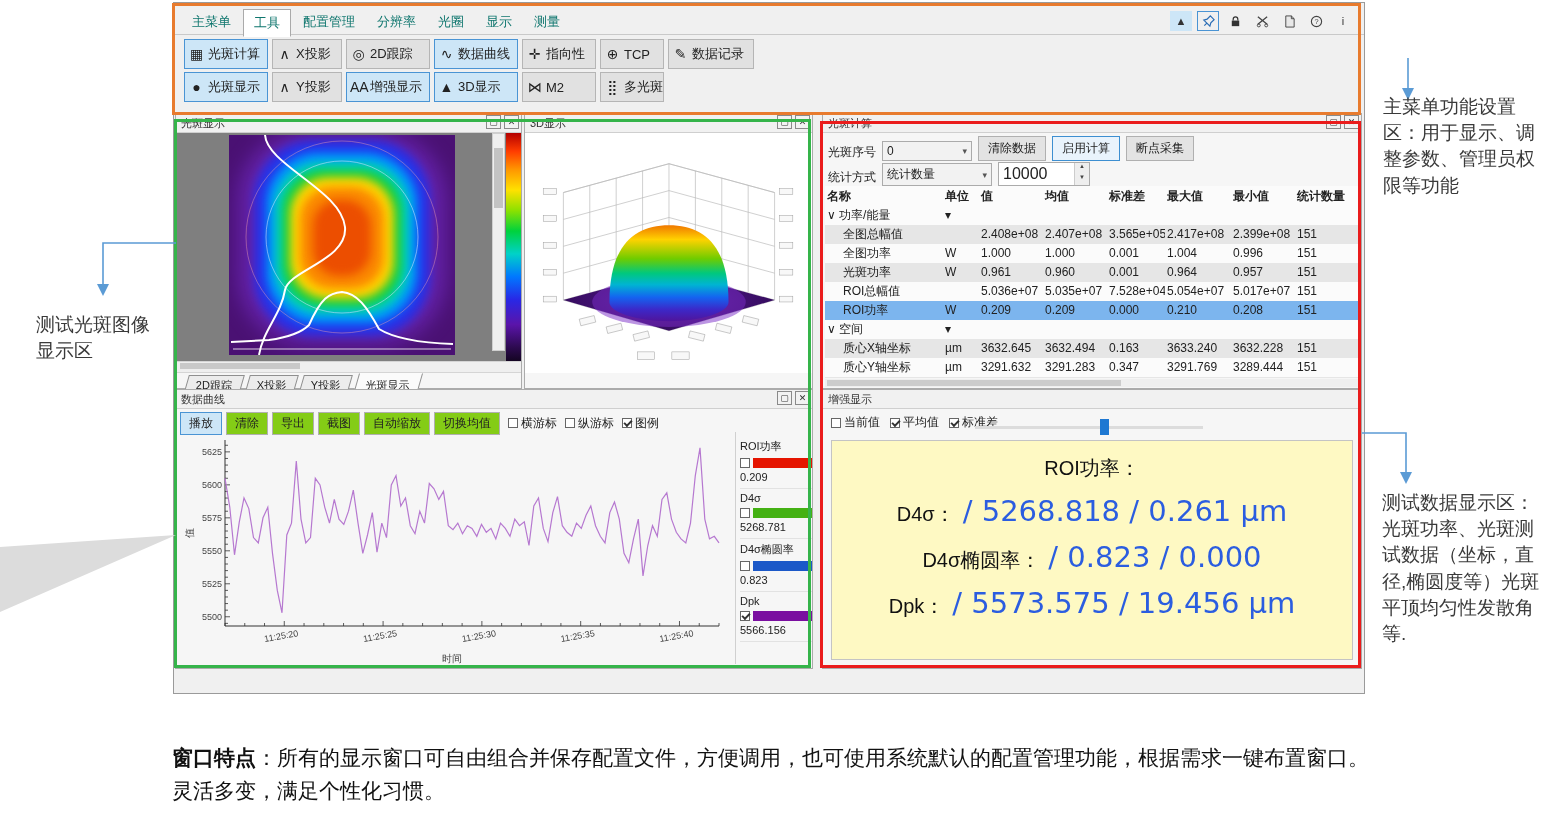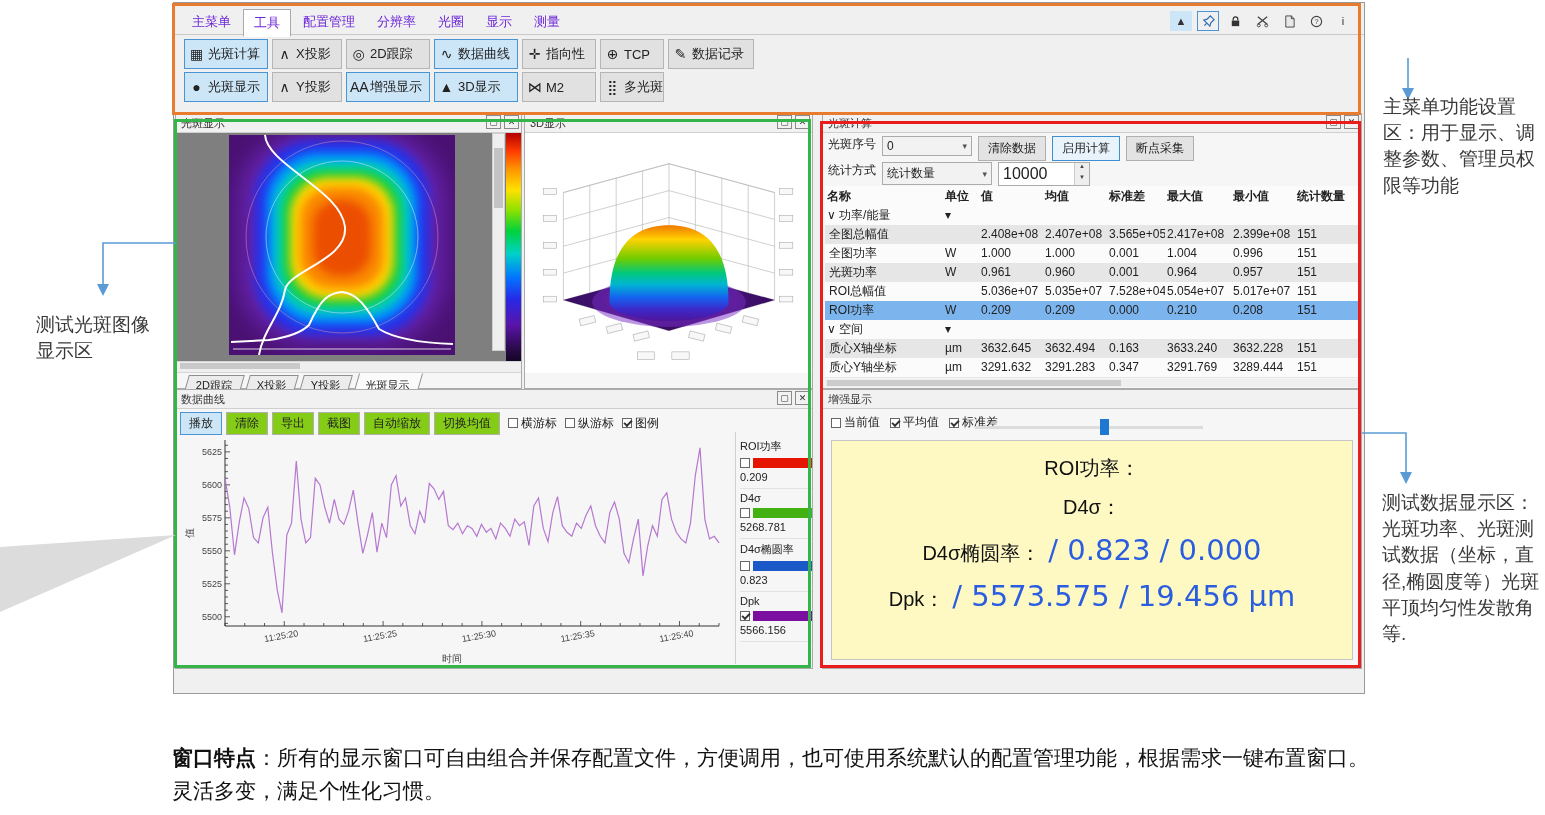--- a/index.html
+++ b/index.html
@@ -5,21 +5,21 @@
   html,body{margin:0;padding:0;}
   body{width:1545px;height:815px;position:relative;background:#ffffff;
        font-family:"Liberation Sans","DejaVu Sans",sans-serif;color:#222;overflow:hidden;}
 
   
   .app{position:absolute;left:173px;top:2px;width:1190px;height:690px;background:#f0f0f0;
        border:1px solid #9a9a9a;z-index:1;}
 
   
   .menubar{position:absolute;left:8px;top:6px;display:flex;gap:2px;font-size:13px;z-index:2;}
-  .menu-item{padding:4px 10px;color:#6d28d9;}
+  .menu-item{padding:4px 10px;color:#0f766e;}
   .menu-item.active{background:#fff;border:1px solid #aaa;border-bottom:1px solid #fff;}
   .menubar-line{position:absolute;left:0;right:0;top:31px;border-top:1px solid #c9c9c9;}
 
   
   .toolbar{position:absolute;left:10px;top:36px;display:grid;grid-template-rows:30px 30px;grid-row-gap:3px;}
   .tb-row{display:grid;grid-template-columns:84px 70px 84px 84px 74px 64px 86px;grid-column-gap:4px;}
   .tb-btn{display:flex;align-items:center;gap:3px;padding:0 3px;background:#e1e1e1;
           border:1px solid #b5b5b5;font-size:13px;height:30px;box-sizing:border-box;white-space:nowrap;overflow:hidden;}
   .tb-btn.active{background:#cde6f7;border-color:#4a94d4;}
   .tb-icon{font-size:14px;width:17px;text-align:center;flex:0 0 17px;color:#222;}
@@ -68,38 +68,38 @@
   .box.on::after{content:"";position:absolute;left:1px;top:1px;width:6px;height:3px;
                  border-left:2px solid #333;border-bottom:2px solid #333;transform:rotate(-45deg);}
   .curve-chart{position:absolute;left:3px;top:44px;}
   .curve-sep{position:absolute;left:559px;top:42px;bottom:4px;border-left:1px solid #d0d0d0;}
   .legend{position:absolute;left:564px;top:46px;width:72px;font-size:11px;}
   .lg-item{padding:3px 0 5px 0;border-bottom:1px solid #e2e2e2;}
   .lg-bar-row{display:flex;align-items:center;gap:3px;margin:4px 0 3px 0;}
   .lg-bar{height:10px;flex:1;}
 
   
-  .calc-ctl{position:absolute;left:5px;display:flex;align-items:flex-start;gap:6px;font-size:12px;white-space:nowrap;}
+  .calc-ctl{position:absolute;left:5px;display:flex;align-items:flex-end;gap:6px;font-size:12px;white-space:nowrap;}
   .combo{border:1px solid #ababab;background:#f2f2f2;padding:2px 4px;display:flex;justify-content:space-between;
          align-items:center;font-size:12px;box-sizing:border-box;}
   .combo .arr{color:#555;font-size:9px;margin-left:6px;}
   .sbtn{font-size:12px;padding:3px 9px;background:#e3e3e3;border:1px solid #b0b0b0;white-space:nowrap;}
   .sbtn.active{background:#e9f3fc;border-color:#3d8fd1;}
   .spin{border:1px solid #ababab;background:#fff;width:92px;display:flex;box-sizing:border-box;}
   .spin .val{flex:1;padding:2px 4px;font-size:16px;}
   .spin .ud{width:14px;display:flex;flex-direction:column;border-left:1px solid #ccc;}
   .spin .ud div{flex:1;font-size:6px;line-height:7px;text-align:center;color:#444;background:#eee;}
   .ctable{position:absolute;left:2px;top:72px;right:2px;bottom:10px;overflow:hidden;font-size:12px;background:#fbfbfb;}
   .trow{display:grid;grid-template-columns:118px 36px 64px 64px 58px 66px 64px 62px;height:19px;line-height:19px;
         white-space:nowrap;}
   .trow div{overflow:hidden;padding:0 2px;}
   .trow.head{font-weight:bold;height:20px;line-height:20px;background:#fbfbfb;}
   .trow.shade{background:#e6e6e6;}
   .trow.sel{background:#7cb5ee;}
-  .trow .indent{padding-left:4px;}
+  .trow .indent{padding-left:18px;}
   .calc-hscroll{position:absolute;left:2px;right:2px;bottom:1px;height:8px;background:#efefef;}
   .calc-hthumb{position:absolute;left:2px;top:1px;width:55%;height:6px;background:#cccccc;}
 
   
   .enh-row{position:absolute;left:8px;top:24px;display:flex;align-items:center;gap:10px;font-size:11px;}
   .enh-slider{position:absolute;left:152px;top:36px;width:228px;height:3px;background:#dcdcdc;}
   .enh-handle{position:absolute;left:125px;top:-7px;width:9px;height:16px;background:#1e78d2;}
   .enh-box{position:absolute;left:8px;top:50px;right:8px;bottom:8px;background:#fef9c3;border:1px solid #c4c4c4;
            display:flex;flex-direction:column;justify-content:flex-start;gap:12px;padding-top:14px;}
   .enh-line{display:flex;justify-content:center;align-items:baseline;gap:8px;}
@@ -658,20 +658,21 @@
       </div>
     <div class="enh-slider">
         <div class="enh-handle"></div>
       </div>
     <div class="enh-box" id="enh-readouts">
         <div class="enh-line">
           <span class="enh-label">ROI功率：</span>
         </div>
         <div class="enh-line">
           <span class="enh-label">D4σ：</span>
+          <span class="enh-value">/ 5268.818 / 0.261 µm</span>
         </div>
         <div class="enh-line">
           <span class="enh-label">D4σ椭圆率：</span>
           <span class="enh-value">/ 0.823 / 0.000</span>
         </div>
         <div class="enh-line">
           <span class="enh-label">Dpk：</span>
           <span class="enh-value">/ 5573.575 / 19.456 µm</span>
         </div>
       </div>

